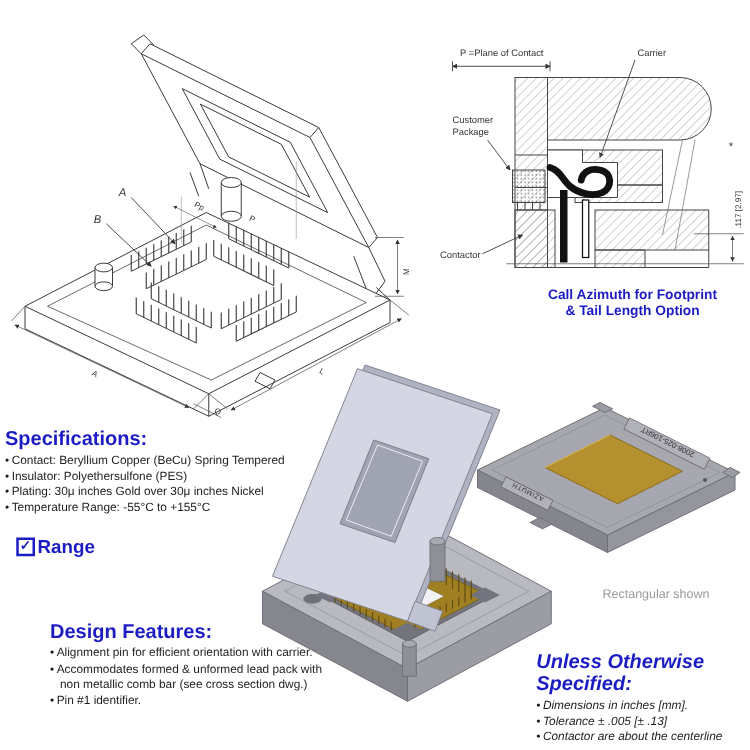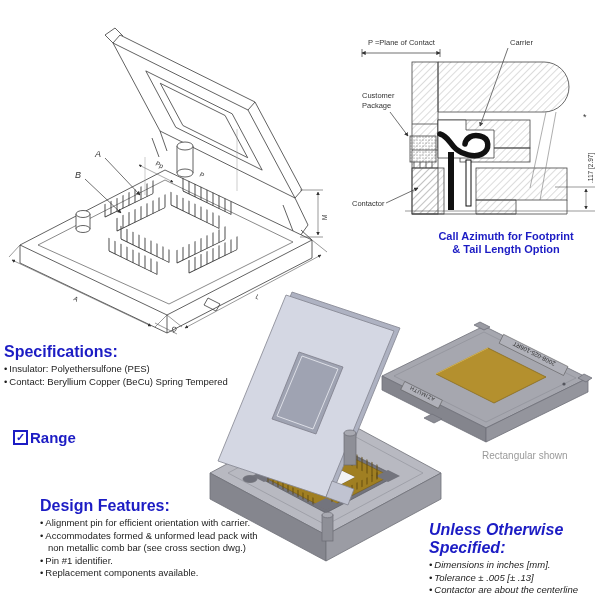--- a/index.html
+++ b/index.html
@@ -13,21 +13,21 @@
   ul.bullets li{padding-left:8px;text-indent:-8px;}
   ul.bullets li::before{content:"\2022";margin-right:2px;}
   #specs{left:4px;top:343px;width:262px;}
   #design{left:4px;top:497px;width:230px;margin-left:36px;}
   #design ul.bullets li{max-width:222px;}
   #unless{left:429px;top:521px;width:170px;font-style:italic;}
   #rohs{left:13px;top:429px;color:#1c1cc4;font-weight:bold;font-size:15px;display:flex;align-items:center;gap:2px;}
   #rohs .box{width:11px;height:11px;border:2px solid #1c1cc4;display:flex;align-items:center;justify-content:center;
     font-size:11px;line-height:11px;font-weight:bold;}
   #cs-note{left:400px;top:230px;width:212px;text-align:center;color:#1c1cc4;font-weight:bold;font-size:11px;line-height:13px;}
-  #caption{left:482px;top:450px;font-size:10px;color:#9a9a9a;text-align:right;}
+  #caption{left:482px;top:470px;font-size:10px;color:#9a9a9a;text-align:right;}
   svg{position:absolute;overflow:visible;}
   .dimtxt{font-size:6.5px;fill:#333;}
   .lbltxt{font-size:9px;font-style:italic;fill:#333;}
   .cstxt{font-size:7.5px;fill:#333;}
 </style>
 </head>
 <body>
 
 <svg id="iso" class="abs" style="left:5px;top:5px;" width="345" height="335" viewBox="0 0 345 335">
   <defs>
@@ -178,37 +178,38 @@
 </svg>
 
 <div id="cs-note" class="abs">
   <div>Call Azimuth for Footprint</div>
   <div>&amp; Tail Length Option</div>
 </div>
 
 <div id="specs" class="abs">
   <p class="heading">Specifications:</p>
   <ul class="bullets">
+    <li>Contact: Beryllium Copper (BeCu) Spring Tempered</li>
     <li>Insulator: Polyethersulfone (PES)</li>
-    <li>Contact: Beryllium Copper (BeCu) Spring Tempered</li>
+    <li>Plating: 30μ inches Gold over 30μ inches Nickel</li>
+    <li>Temperature Range: -55°C to +155°C</li>
   </ul>
 </div>
 
 <div id="rohs" class="abs">
   <span class="box">✓</span>
   <span>Range</span>
 </div>
 
 <div id="design" class="abs">
   <p class="heading">Design  Features:</p>
   <ul class="bullets">
     <li>Alignment pin for efficient orientation with carrier.</li>
     <li>Accommodates formed &amp; unformed lead pack with non metallic comb bar (see cross section dwg.)</li>
     <li>Pin #1 identifier.</li>
-    <li>Replacement components available.</li>
   </ul>
 </div>
 
 <svg id="open-render" class="abs" style="left:198px;top:283px;" width="252" height="292" viewBox="0 0 252 292">
   <defs>
     <g id="pins" stroke="#5f4a10" stroke-width="0.9">
       <line x1="0" y1="-7" x2="0" y2="0"></line>
         <line x1="5" y1="-7" x2="5" y2="0"></line>
       <line x1="10" y1="-7" x2="10" y2="0"></line>
         <line x1="15" y1="-7" x2="15" y2="0"></line>

